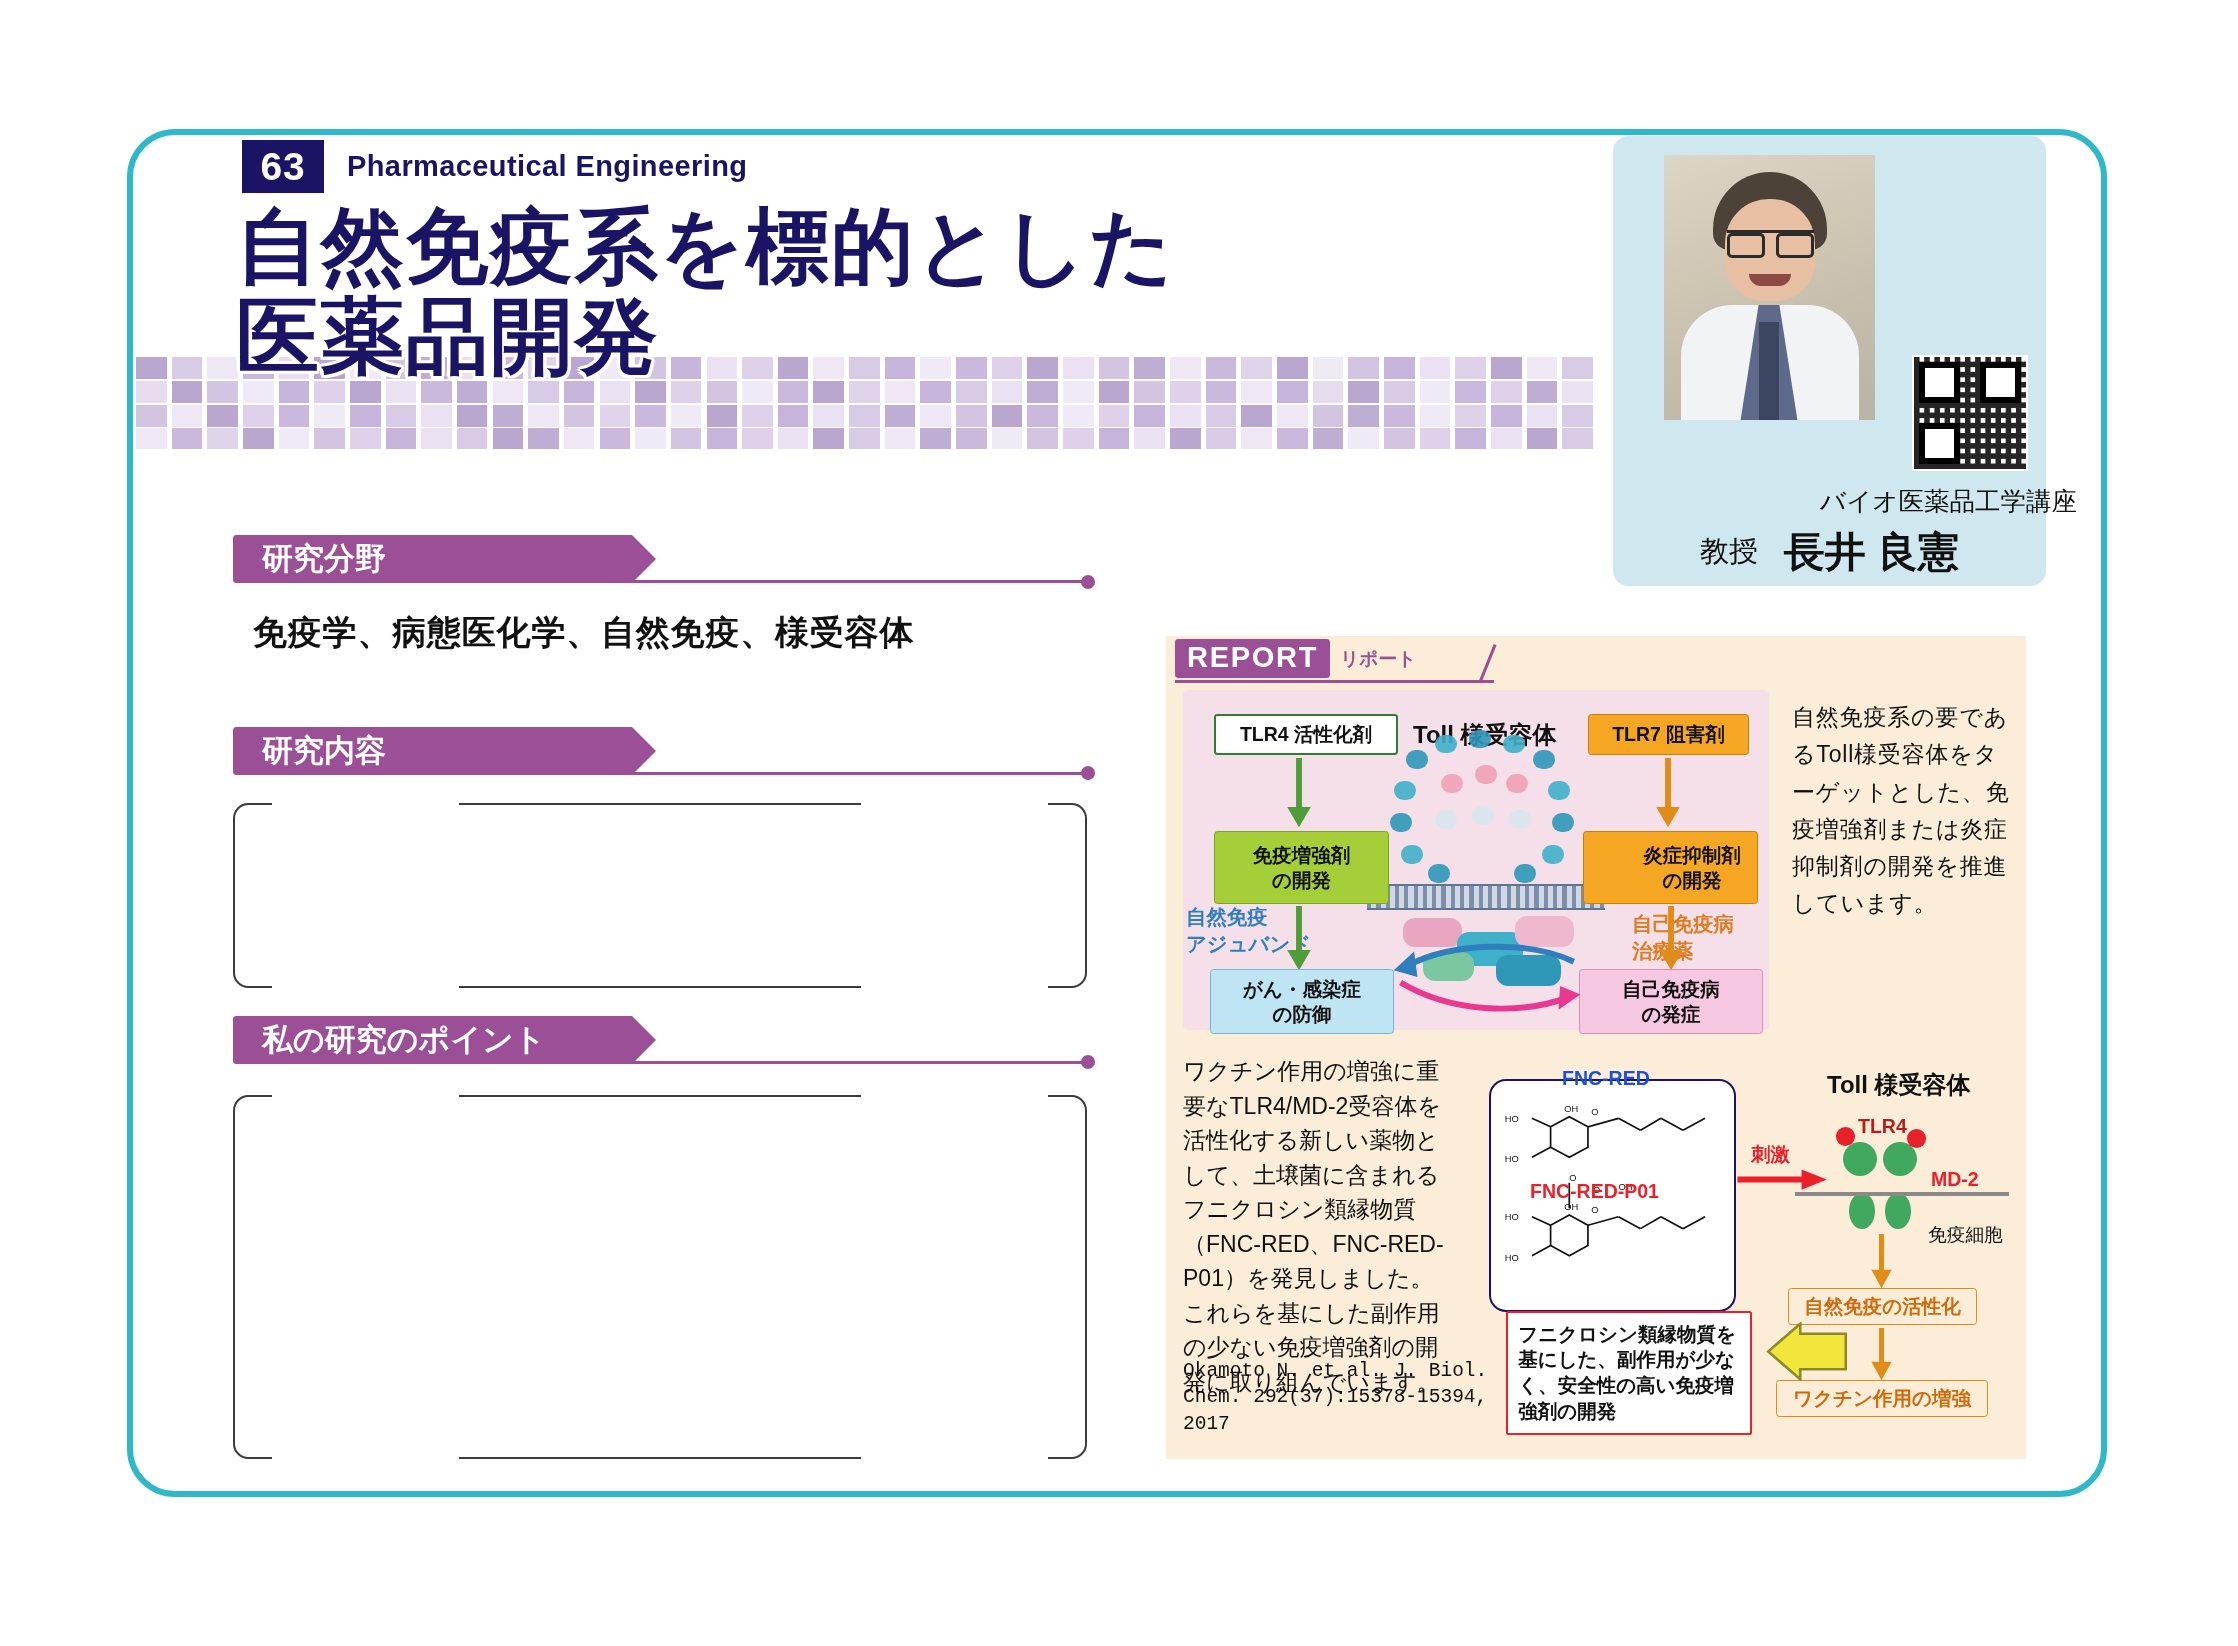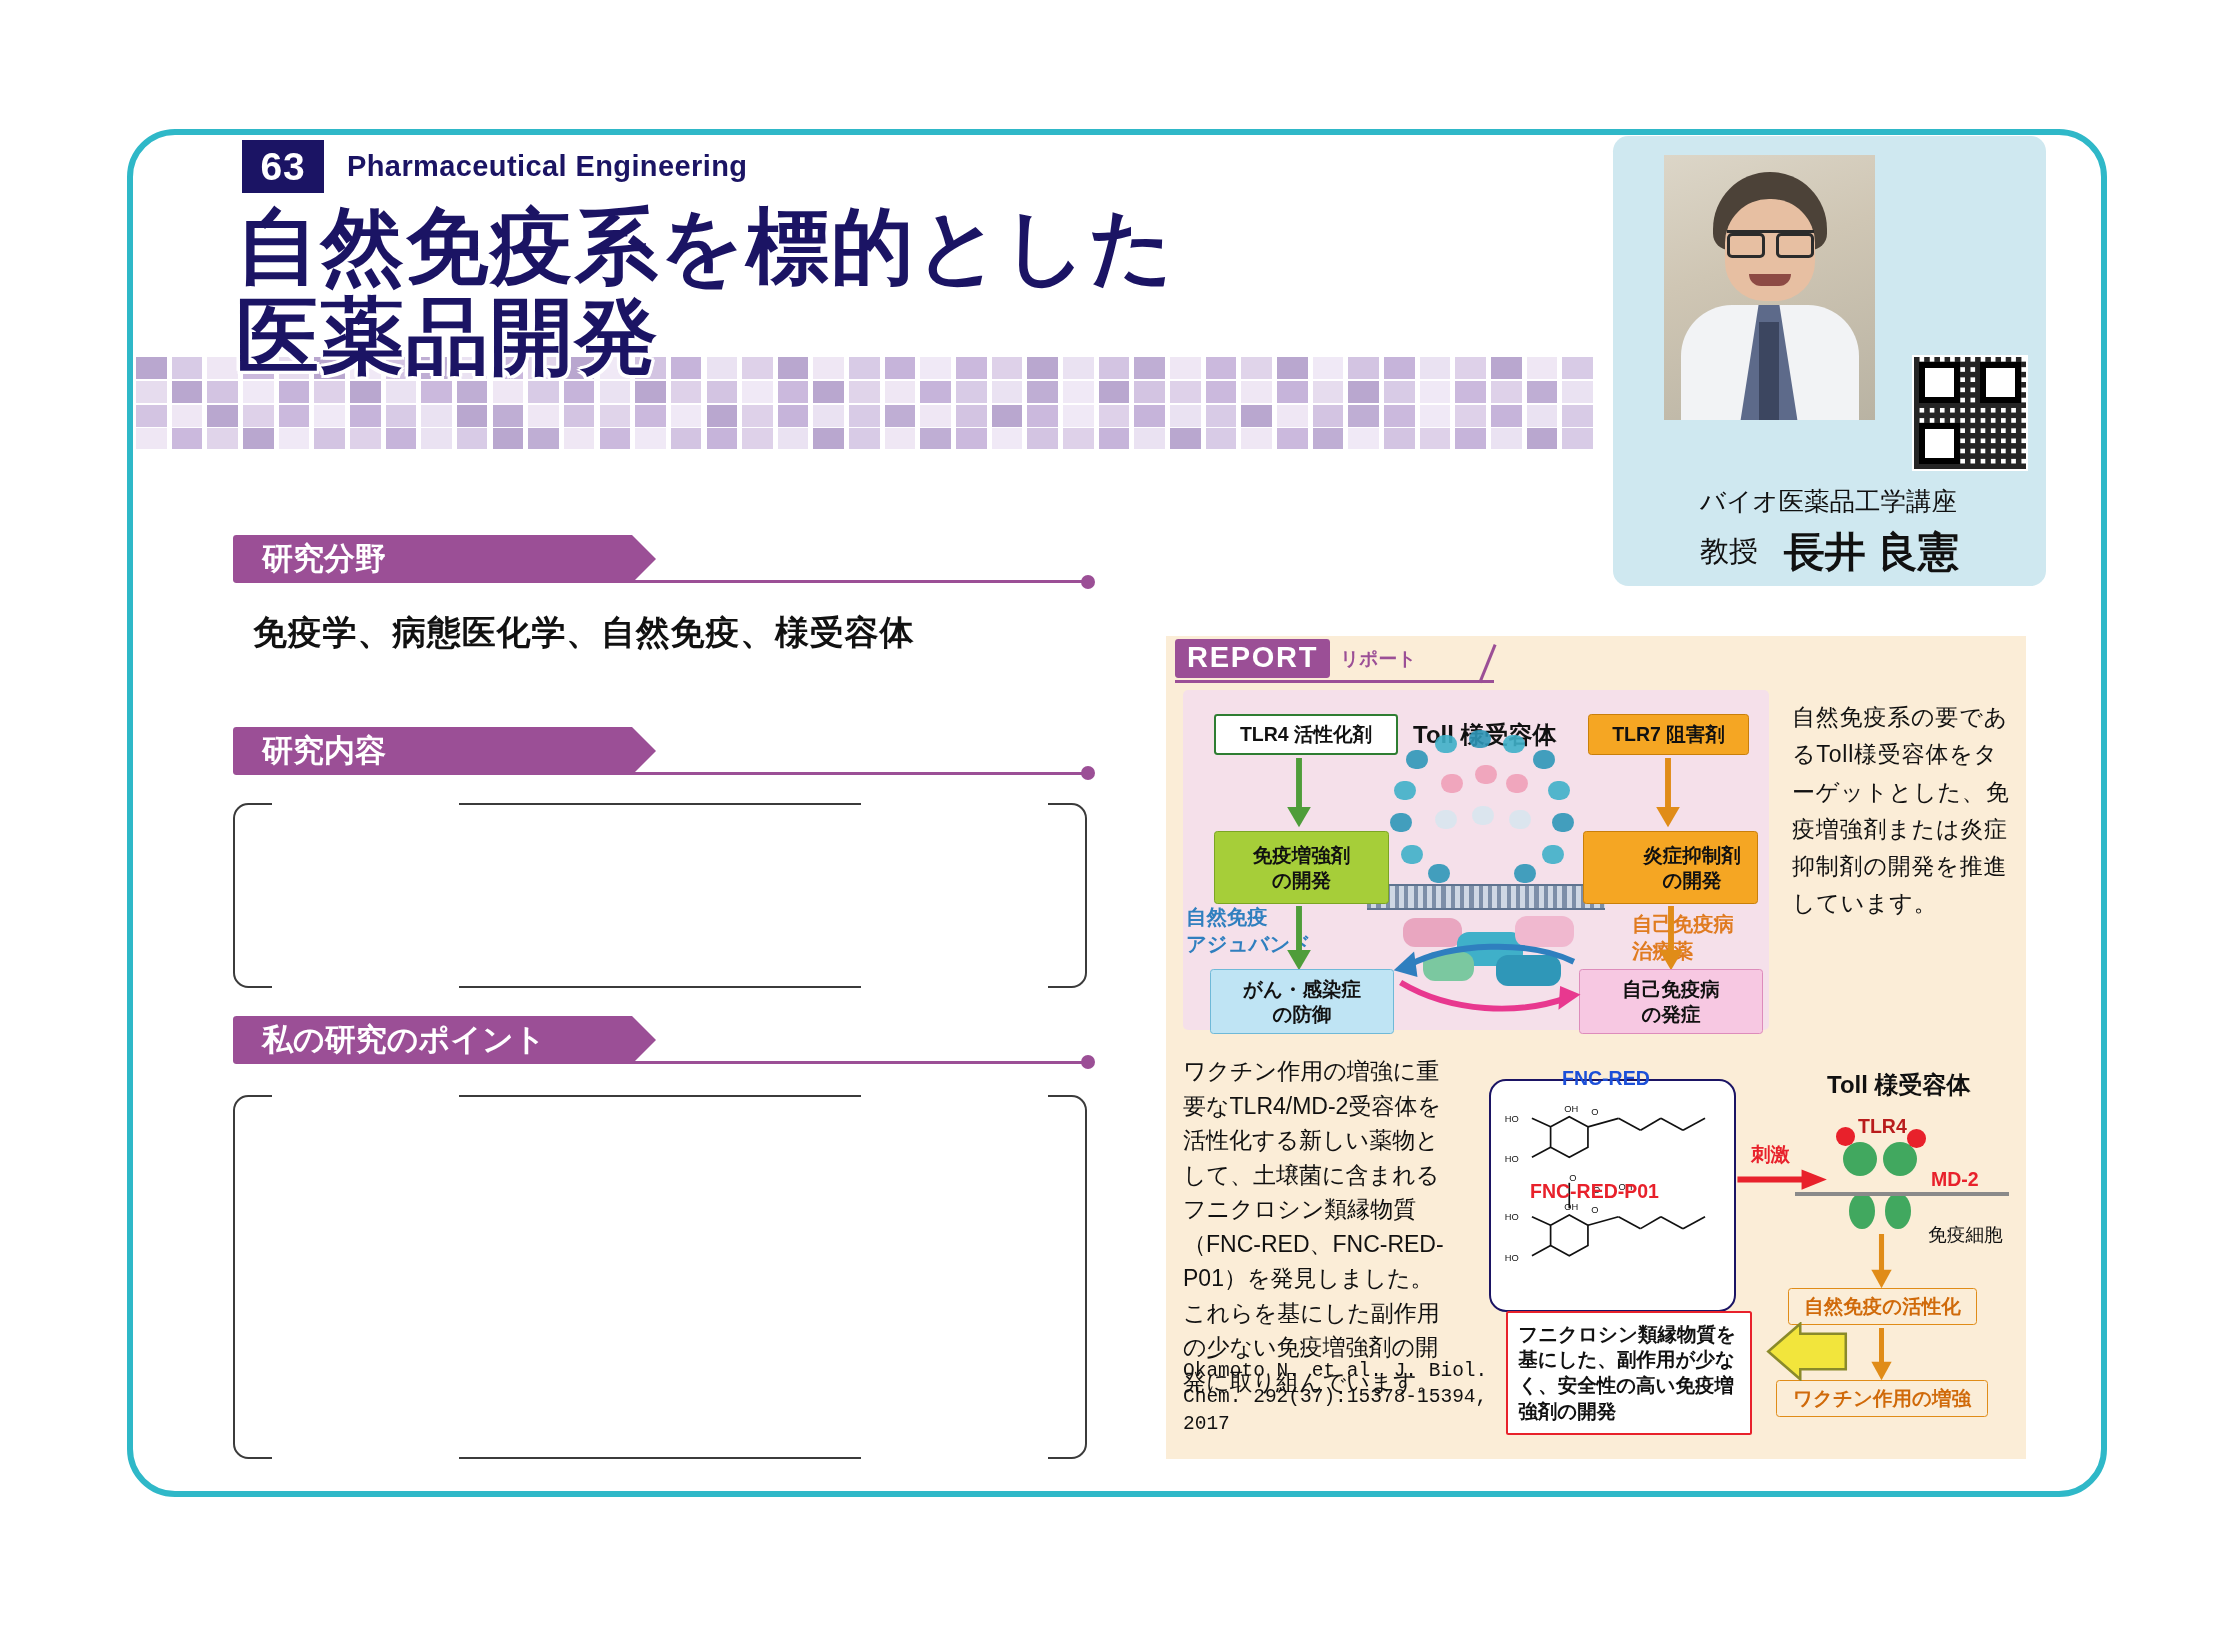--- a/index.html
+++ b/index.html
@@ -194,21 +194,21 @@
     width: 29px; height: 29px;
     border: 6px solid #000;
     background: #fff;
   }
   .qr-code .q1 { left: 5.1px; top: 5.1px; }
   .qr-code .q2 { right: 5.1px; top: 5.1px; }
   .qr-code .q3 { left: 5.1px; bottom: 5.1px; }
 
   .prof-dept {
     position: absolute;
-    left: 1570px;
+    left: 1690px;
     top: 484px;
     width: 517px;
     text-align: center;
     font-size: 25.5px;
     color: #111;
   }
   .prof-name-row {
     position: absolute;
     left: 1613px;
     top: 525px;

